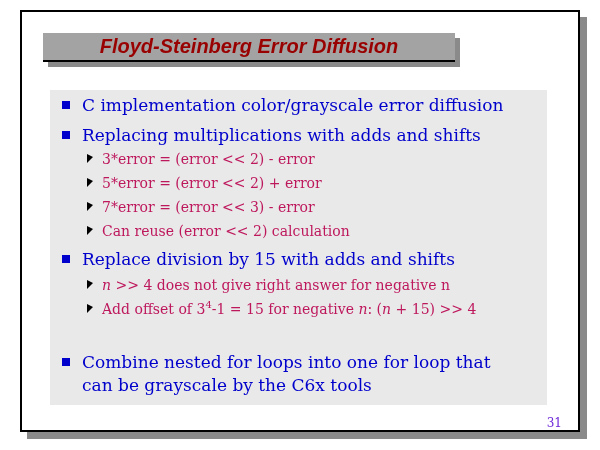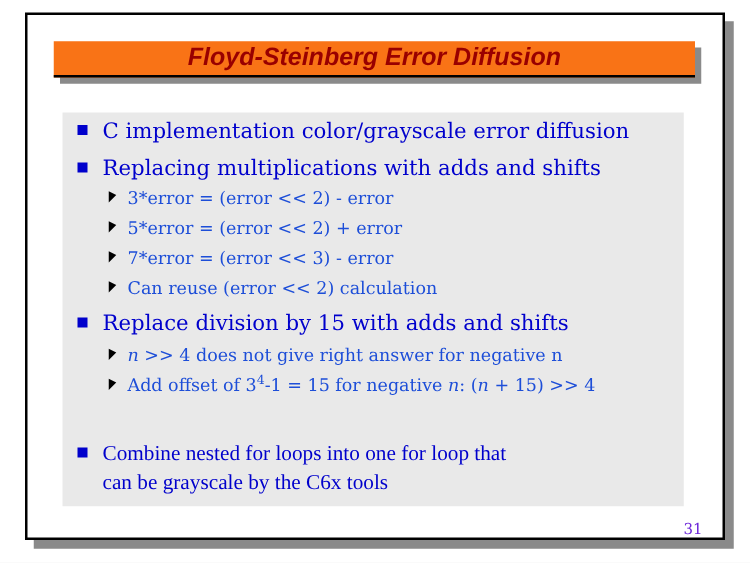--- a/index.html
+++ b/index.html
@@ -13,22 +13,22 @@
     position: absolute;
     left: 20px; top: 10px;
     width: 556px; height: 418px;
     background: #ffffff;
     border: 2px solid #000000;
     box-shadow: 7px 7px 0 #8a8a8a;
   }
   .title-bar {
     position: absolute;
     left: 21px; top: 21px;
-    width: 513px; height: 27px;
-    background: #f97316;
+    width: 412px; height: 27px;
+    background: #a3a3a3;
     border-bottom: 2px solid #000000;
     box-shadow: 5px 5px 0 #8a8a8a;
     display: flex;
     align-items: center;
     justify-content: center;
   }
   .title-text {
     font-family: "Liberation Sans", sans-serif;
     font-weight: bold;
     font-style: italic;
@@ -45,21 +45,21 @@
   .row { position: absolute; white-space: nowrap; }
   .row.main {
     left: 12px;
     font-size: 17px;
     color: #0000cc;
     line-height: 20px;
   }
   .row.sub {
     left: 37px;
     font-size: 14px;
-    color: #1d4ed8;
+    color: #be185d;
     line-height: 17px;
   }
   .sq {
     display: inline-block;
     width: 8px; height: 8px;
     background: #0000cc;
     margin-right: 12px;
     vertical-align: middle;
     position: relative;
     top: -2px;
@@ -68,21 +68,21 @@
     display: inline-block;
     width: 0; height: 0;
     border-top: 3px solid transparent;
     border-bottom: 6px solid transparent;
     border-left: 6px solid #000000;
     margin-right: 9px;
     vertical-align: middle;
     position: relative;
     top: -2px;
   }
-  .mline { line-height: 23px; font-family: Liberation Serif, serif; }
+  .mline { line-height: 23px; }
   .mline.cont { margin-left: 20px; }
   .it { font-style: italic; }
   .sup { font-size: 10px; vertical-align: super; line-height: 0; }
   .page-num {
     position: absolute;
     right: 16px; bottom: 0px;
     font-size: 12px;
     color: #6d28d9;
   }
 </style>

